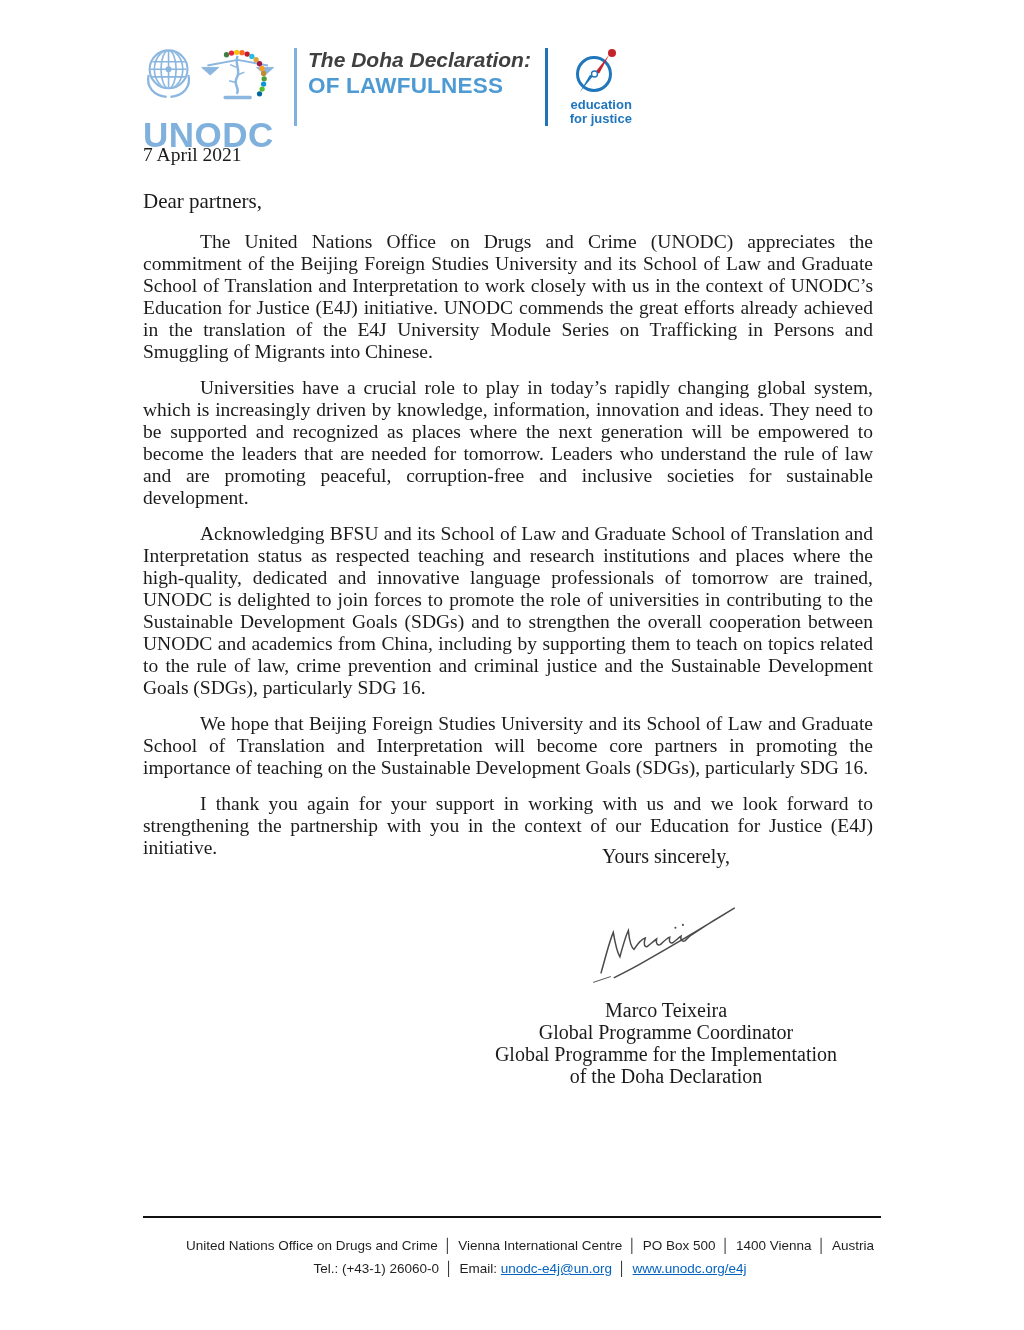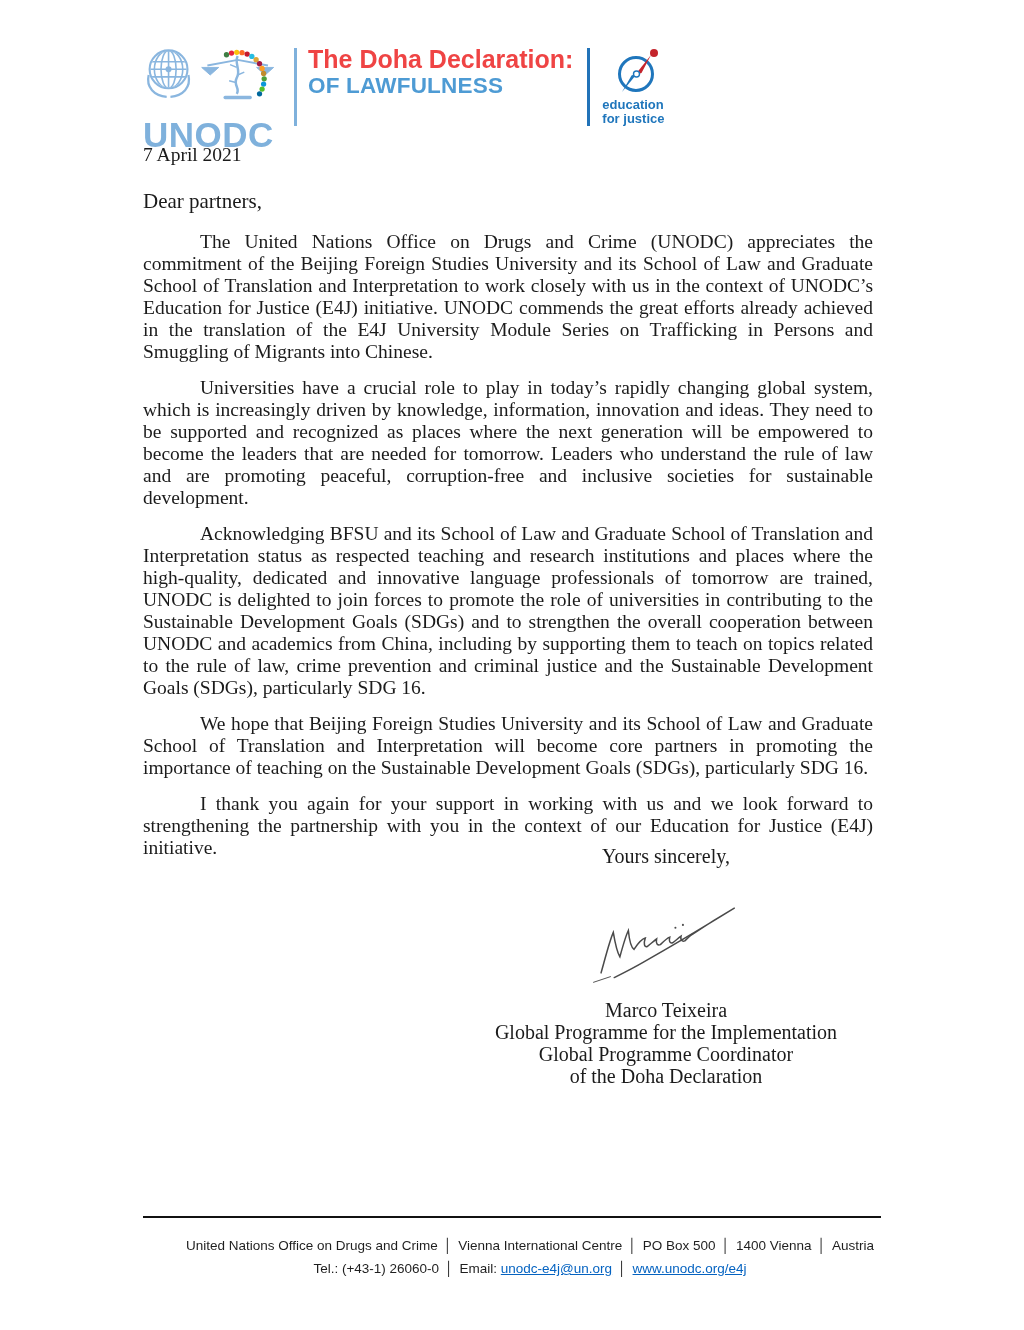--- a/index.html
+++ b/index.html
@@ -13,23 +13,23 @@
   .logo-row { position:absolute; top:46px; left:143px; display:flex; align-items:flex-start; }
   .unodc-logo { width:142px; }
   .unodc-emblem-svg { display:block; width:142px; height:58px; }
   .unodc-wordmark {
     font-family:"Liberation Sans", sans-serif; font-weight:bold;
     font-size:35px; line-height:30px; color:#7FB1DC; letter-spacing:0.5px; margin-top:16px;
   }
   .v-divider-1 { width:3px; height:78px; background:#7FB1DC; margin:2px 11px 0 9px; }
   .v-divider-2 { width:3px; height:78px; background:#2273B8; margin:2px 12px 0 14px; }
   .doha-block { font-family:"Liberation Sans", sans-serif; font-weight:bold; padding-top:1px; }
-  .doha-line1 { font-size:25px; line-height:25px; color:#ef4444; }
+  .doha-line1 { font-size:21px; line-height:25px; color:#404040;font-style:italic; }
   .doha-line2, .doha-line3 { font-size:22.5px; line-height:27px; color:#4E9BD4; letter-spacing:0.2px; }
-  .e4j-logo { width:72px; text-align:left; }
+  .e4j-logo { width:72px; text-align:right; }
   .e4j-circle-svg { display:block; width:48px; height:50px; margin:0 auto; }
   .e4j-text {
     font-family:"Liberation Sans", sans-serif; font-weight:bold;
     font-size:13px; line-height:13.5px; color:#1F76BC; margin-top:2px;
   }
 
   
   .date-line { position:absolute; top:144px; left:143px; width:738px; text-align:left; font-size:19.5px; }
   .salutation { position:absolute; top:189px; left:143px; font-size:21px; }
   .body-text { position:absolute; top:231px; left:143px; width:738px; font-size:19.5px; line-height:22px; text-align:justify; }
@@ -150,22 +150,22 @@
     <svg class="sig-svg" viewBox="0 0 170 100">
       <g stroke="#4a4a4a" stroke-width="1.6" fill="none" stroke-linecap="round">
         <path d="M16 86 C20 72 25 52 29 43 C31 55 33 64 36 69 C39 58 42 47 45 41 C46 51 48 59 51 61 C55 55 59 50 63 49 C61 55 62 59 65 58 C69 55 72 52 75 50 C74 55 76 57 79 56 C83 52 86 49 89 48 C88 52 89 55 92 54 C95 52 98 49 101 47 C100 51 102 53 105 52 C108 49 111 46 113 45"></path>
         <path d="M113 45 C128 35 146 24 158 17 C132 33 96 55 62 74 C50 81 38 87 30 91"></path>
         <path d="M8 96 C14 94 20 92 26 90" stroke-width="1"></path>
       </g>
       <circle cx="95" cy="38" r="1.1" fill="#4a4a4a"></circle>
       <circle cx="103" cy="35" r="1.1" fill="#4a4a4a"></circle>
     </svg>
     <div>Marco Teixeira</div>
+    <div>Global Programme Coordinator</div>
     <div>Global Programme for the Implementation</div>
-    <div>Global Programme Coordinator</div>
     <div>of the Doha Declaration</div>
   </div>
 
 
   <div class="rule"></div>
 
   <div class="footer">
     <div>
       <span>United Nations Office on Drugs and Crime</span><span class="sep">│</span><span>Vienna International Centre</span><span class="sep">│</span><span>PO Box 500</span><span class="sep">│</span><span>1400 Vienna</span><span class="sep">│</span><span>Austria</span>
     </div>

